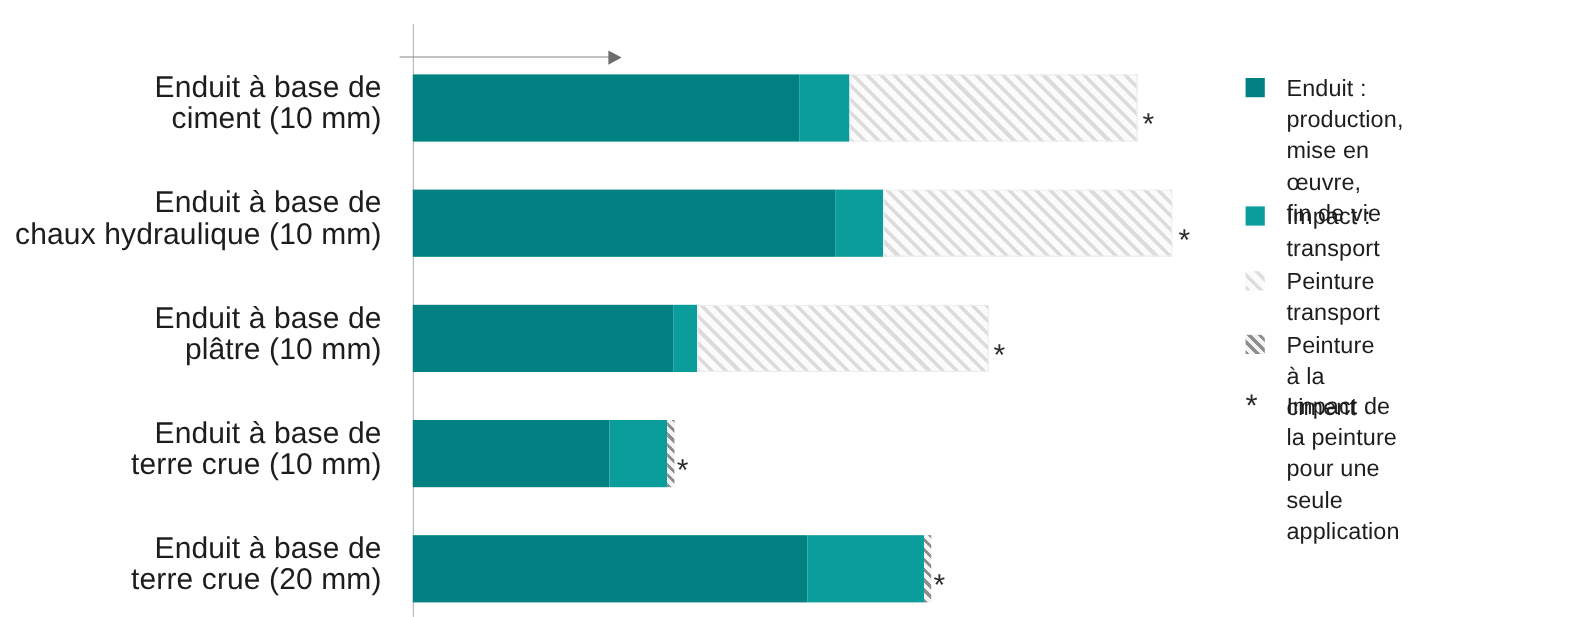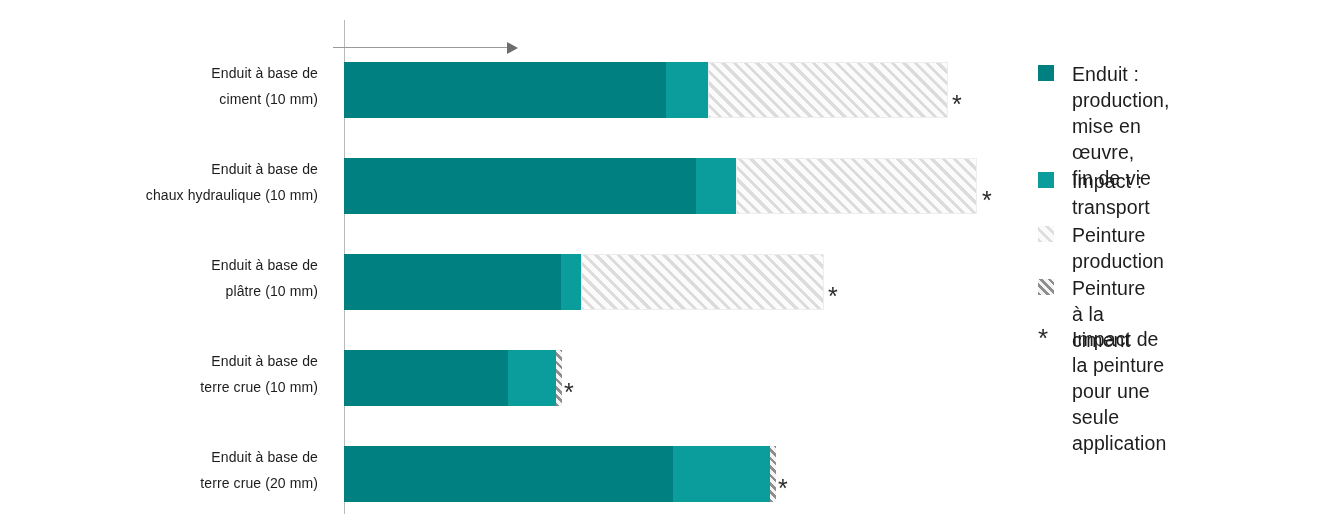--- a/index.html
+++ b/index.html
@@ -21,21 +21,21 @@
     left: 0; top: 0;
     width: 1320px;
     height: 514px;
   }
 
   
   .cat-label {
     position: absolute;
     right: 1000px;            
     text-align: right;
-    font-size: 14px;
+    font-size: 25px;
     line-height: 26px;
     color: #1d1d1d;
     letter-spacing: 0.1px;
     white-space: pre-line;
   }
 
   
   .axis-vertical {
     position: absolute;
     background: #b9b9b9;
@@ -195,21 +195,21 @@
 fin de vie</span>
     </div>
 
     <div class="legend-item" style="left:0; top:172px;">
       <span class="legend-swatch sw-trans"></span>
       <span class="legend-label">Impact : transport</span>
     </div>
 
     <div class="legend-item" style="left:0; top:226px;">
       <span class="legend-swatch sw-acryl"></span>
-      <span class="legend-label">Peinture production</span>
+      <span class="legend-label">Peinture transport</span>
     </div>
 
     <div class="legend-item" style="left:0; top:279px;">
       <span class="legend-swatch sw-chaux"></span>
       <span class="legend-label">Peinture à la ciment</span>
     </div>
 
     <div class="legend-item" style="left:0; top:330px;">
       <span class="legend-swatch sw-star">*</span>
       <span class="legend-label">Impact de la peinture

